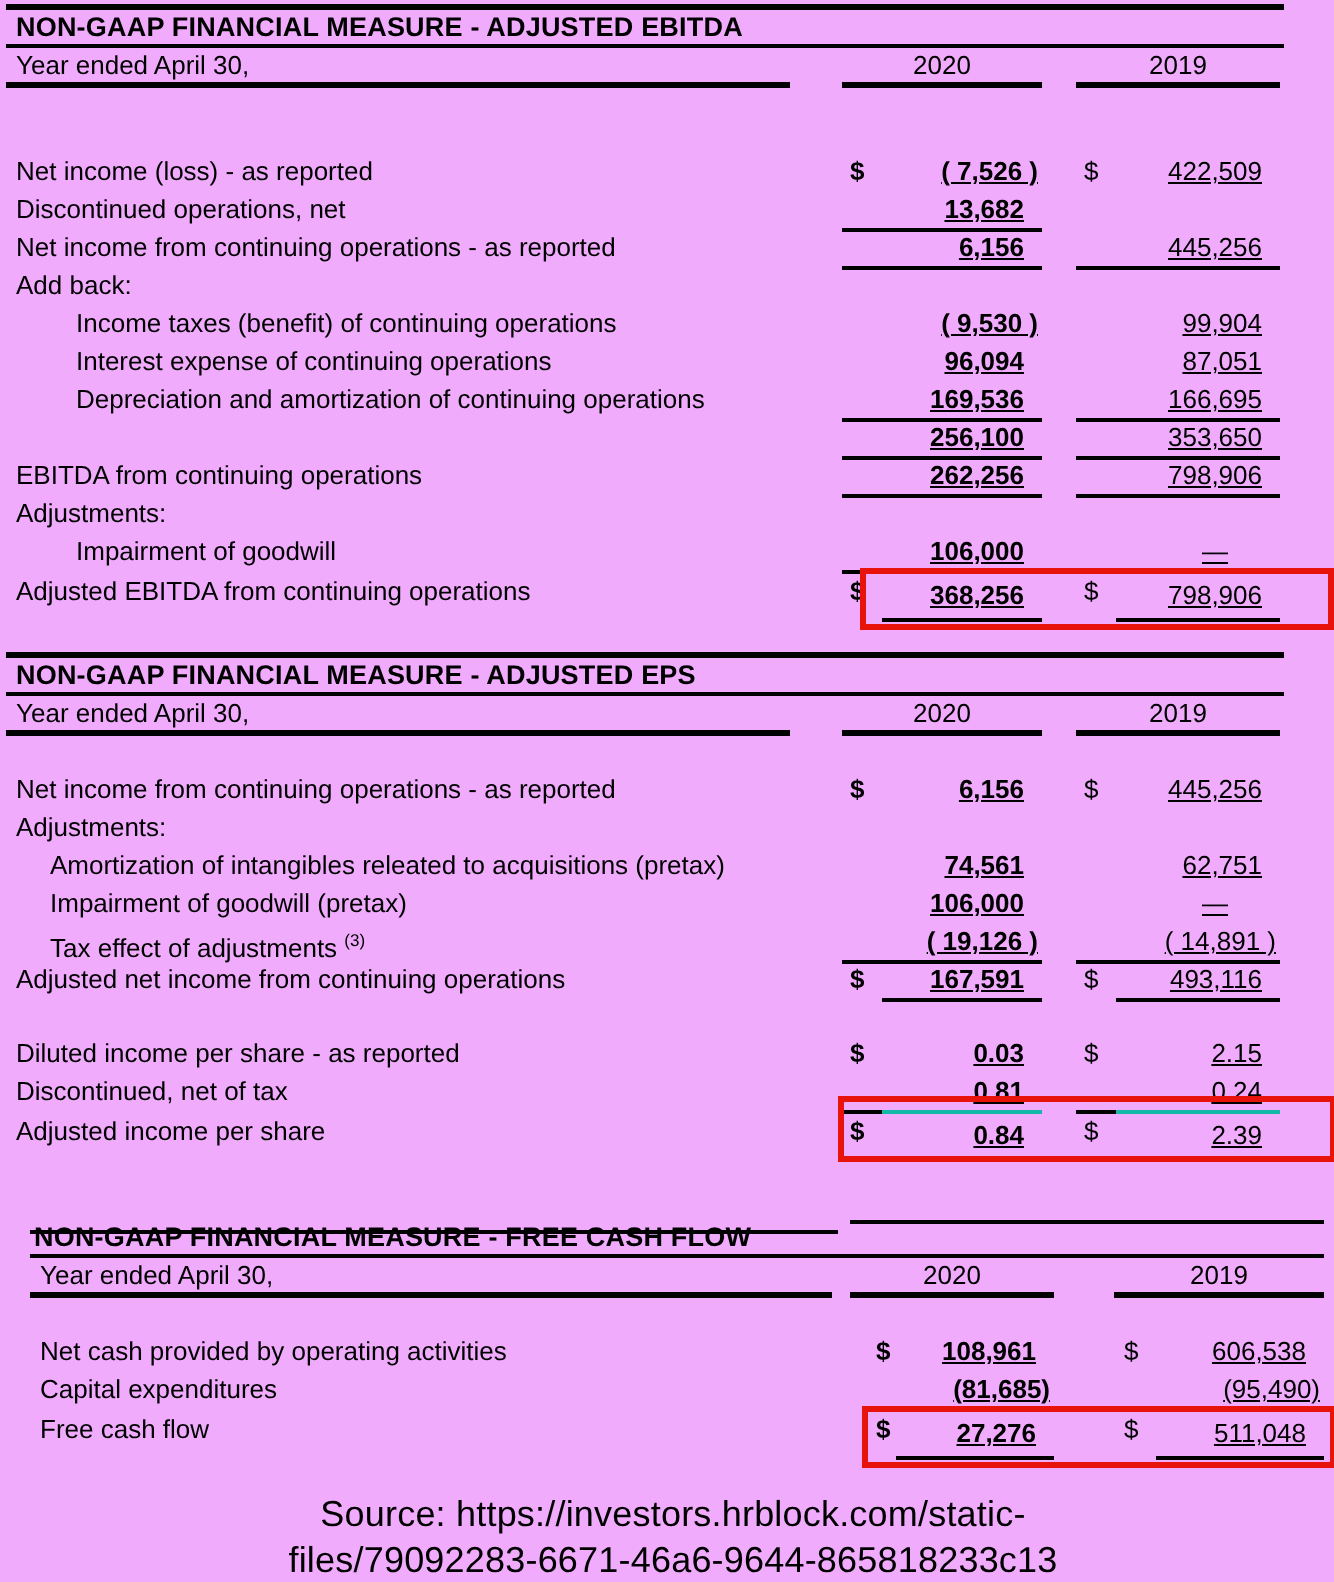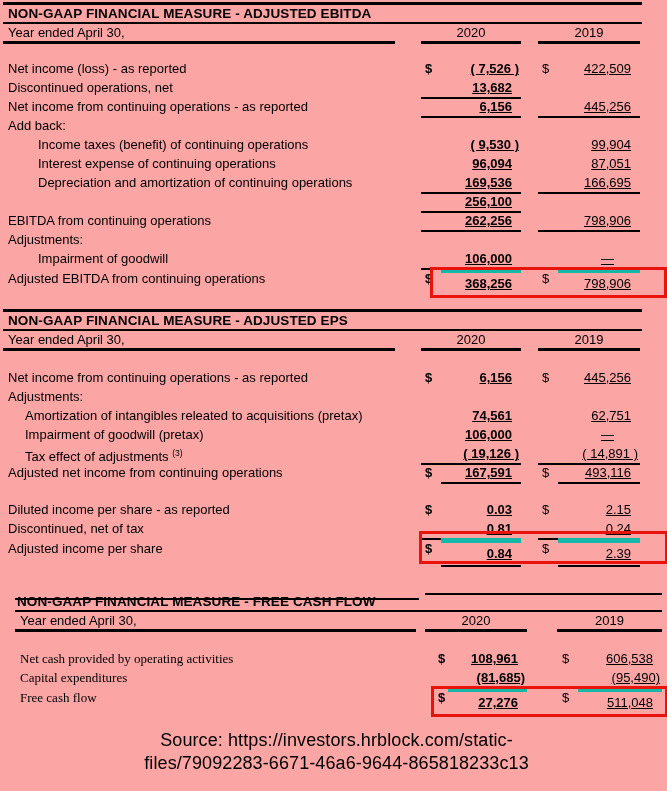--- a/index.html
+++ b/index.html
@@ -1,17 +1,17 @@
 <!DOCTYPE html>
 <html><head>
 <meta charset="utf-8">
 <style>
   html,body { margin:0; padding:0; background:#fff; }
   .page {
-    position:relative; width:667px; height:791px; background:#fca5a5;
+    position:relative; width:667px; height:791px; background:#f0abfc;
     font-family:"Liberation Sans", sans-serif; font-size:13px; color:#000;
     padding:2px 0 0 3px; box-sizing:border-box; overflow:hidden;
   }
   .table { position:relative; width:639px; }
   .t2 { margin-top:19px; }
   .t3 { margin-top:33px; width:659px; }
 
   .title {
     font-weight:bold; font-size:13.5px; line-height:17px; padding-left:5px;
     border-top:3px solid #000; border-bottom:2px solid #000;
@@ -22,45 +22,45 @@
   .t3-line-b { position:absolute; top:0; left:422px; width:237px; height:2px; background:#000; }
 
   .hdr { display:grid; grid-template-columns:418px 100px 17px 102px; height:20px; }
   .t3 .hdr { grid-template-columns:422px 102px 30px 105px; }
   .hl-label { line-height:17px; padding-left:5px; border-bottom:3px solid #000; margin-right:26px; white-space:nowrap; }
   .t3 .hl-label { margin-left:12px; margin-right:9px; padding-left:5px; }
   .hcell { text-align:center; line-height:17px; border-bottom:3px solid #000; }
   .hcell.c2020 { font-weight:normal; }
 
   .rows { padding-top:17px; }
-  .t1 .rows { padding-top:15px; }
+  .t1 .rows { padding-top:32px; }
   .spacer { height:18px; }
 
   .trow { display:grid; grid-template-columns:418px 100px 17px 102px; height:19px; line-height:19px; }
   .t3 .trow { grid-template-columns:422px 102px 30px 105px; }
   .trow.total { height:22px; line-height:22px; }
 
   .label { padding-left:5px; white-space:nowrap; overflow:hidden; }
   .t1 .label.ind { padding-left:35px; }
   .t2 .label.ind { padding-left:22px; }
-  .t3 .label { padding-left:17px;font-family:Liberation Serif, serif; }
+  .t3 .label { padding-left:17px; }
   sup { font-size:8.5px; }
 
   .vcell { display:flex; }
   .vcell.v2020 { font-weight:bold; }
   .d { width:16px; padding-left:4px; flex:0 0 auto; }
   .t3 .v2020 .d { padding-left:13px; width:10px; }
   .t3 .v2019 .d { padding-left:5px; }
   .n { flex:1 1 auto; text-align:right; padding-right:9px; white-space:nowrap;text-decoration:underline; }
   .n.neg { padding-right:2px; }
   .n.dash { padding-right:26px; }
 
   .vcell.u { border-bottom:2px solid #000;flex-direction:column; }
   .vcell.un .n { border-bottom:2px solid #000; }
-  .vcell.t .n { border-top:5px solid #14b8a6; border-bottom:2px solid #000; }
+  .vcell.t .n { border-top:2px solid #14b8a6; border-bottom:2px solid #000; }
 
   .hlbox { position:absolute; border:3px solid #e8130a; pointer-events:none; z-index:2; }
   .t1 .hlbox { left:427px; width:231px; bottom:-8px; height:25px; }
   .t2 .hlbox { left:416px; width:243px; bottom:-4px; height:27px; }
   .t3 .hlbox { left:428px; width:231px; bottom:-8px; height:25px; }
 
   .source { margin-top:20px; width:667px; font-size:18px; line-height:23px; text-align:center; letter-spacing:0.1px; }
 </style>
 </head>
 <body>
@@ -156,20 +156,24 @@
             <span class="n">166,695</span>
           </div>
         </div>
         <div class="trow">
           <div class="label"></div>
           <div class="vcell v2020 u">
             <span class="d"></span>
             <span class="n">256,100</span>
           </div>
           <div></div>
+          <div class="vcell v2019 u">
+            <span class="d"></span>
+            <span class="n">353,650</span>
+          </div>
         </div>
         <div class="trow">
           <div class="label">EBITDA from continuing operations</div>
           <div class="vcell v2020 u">
             <span class="d"></span>
             <span class="n">262,256</span>
           </div>
           <div></div>
           <div class="vcell v2019 u">
             <span class="d"></span>

